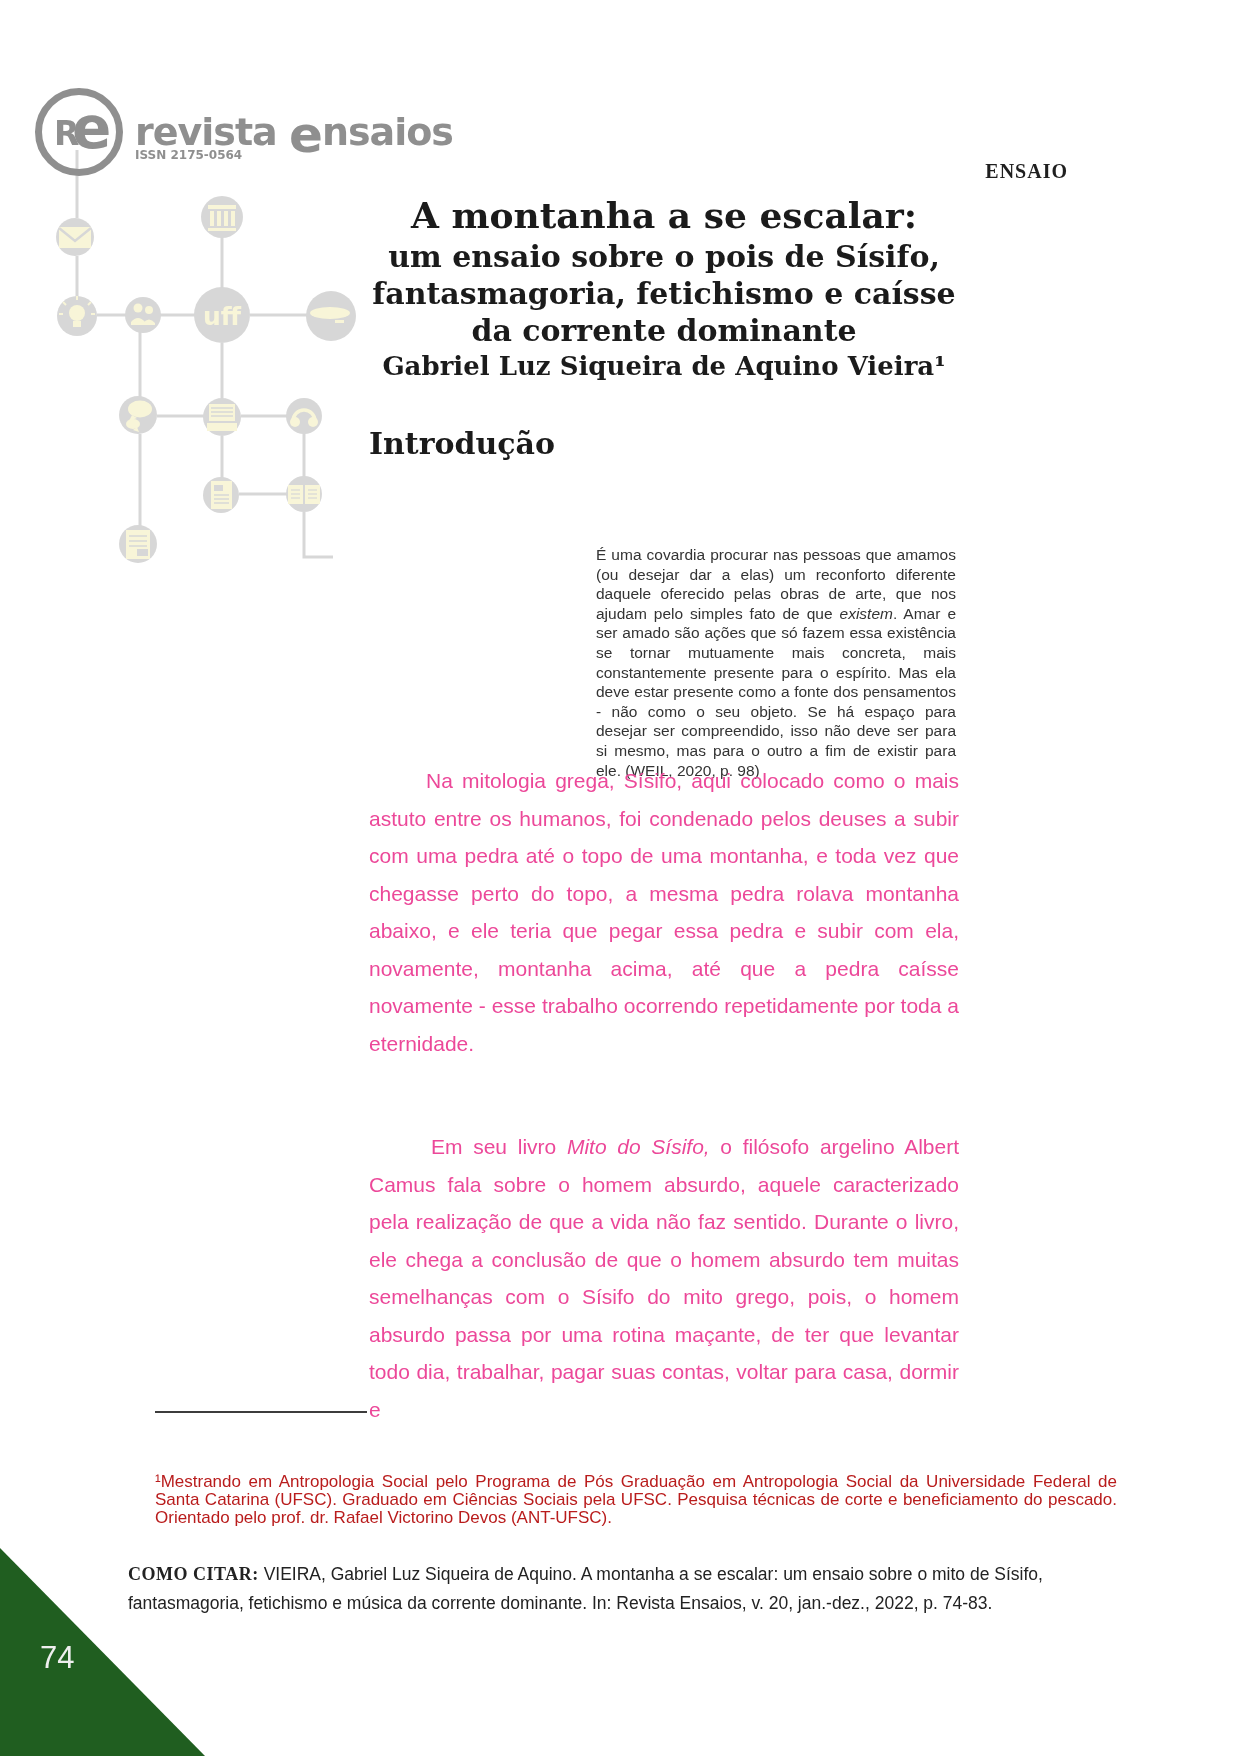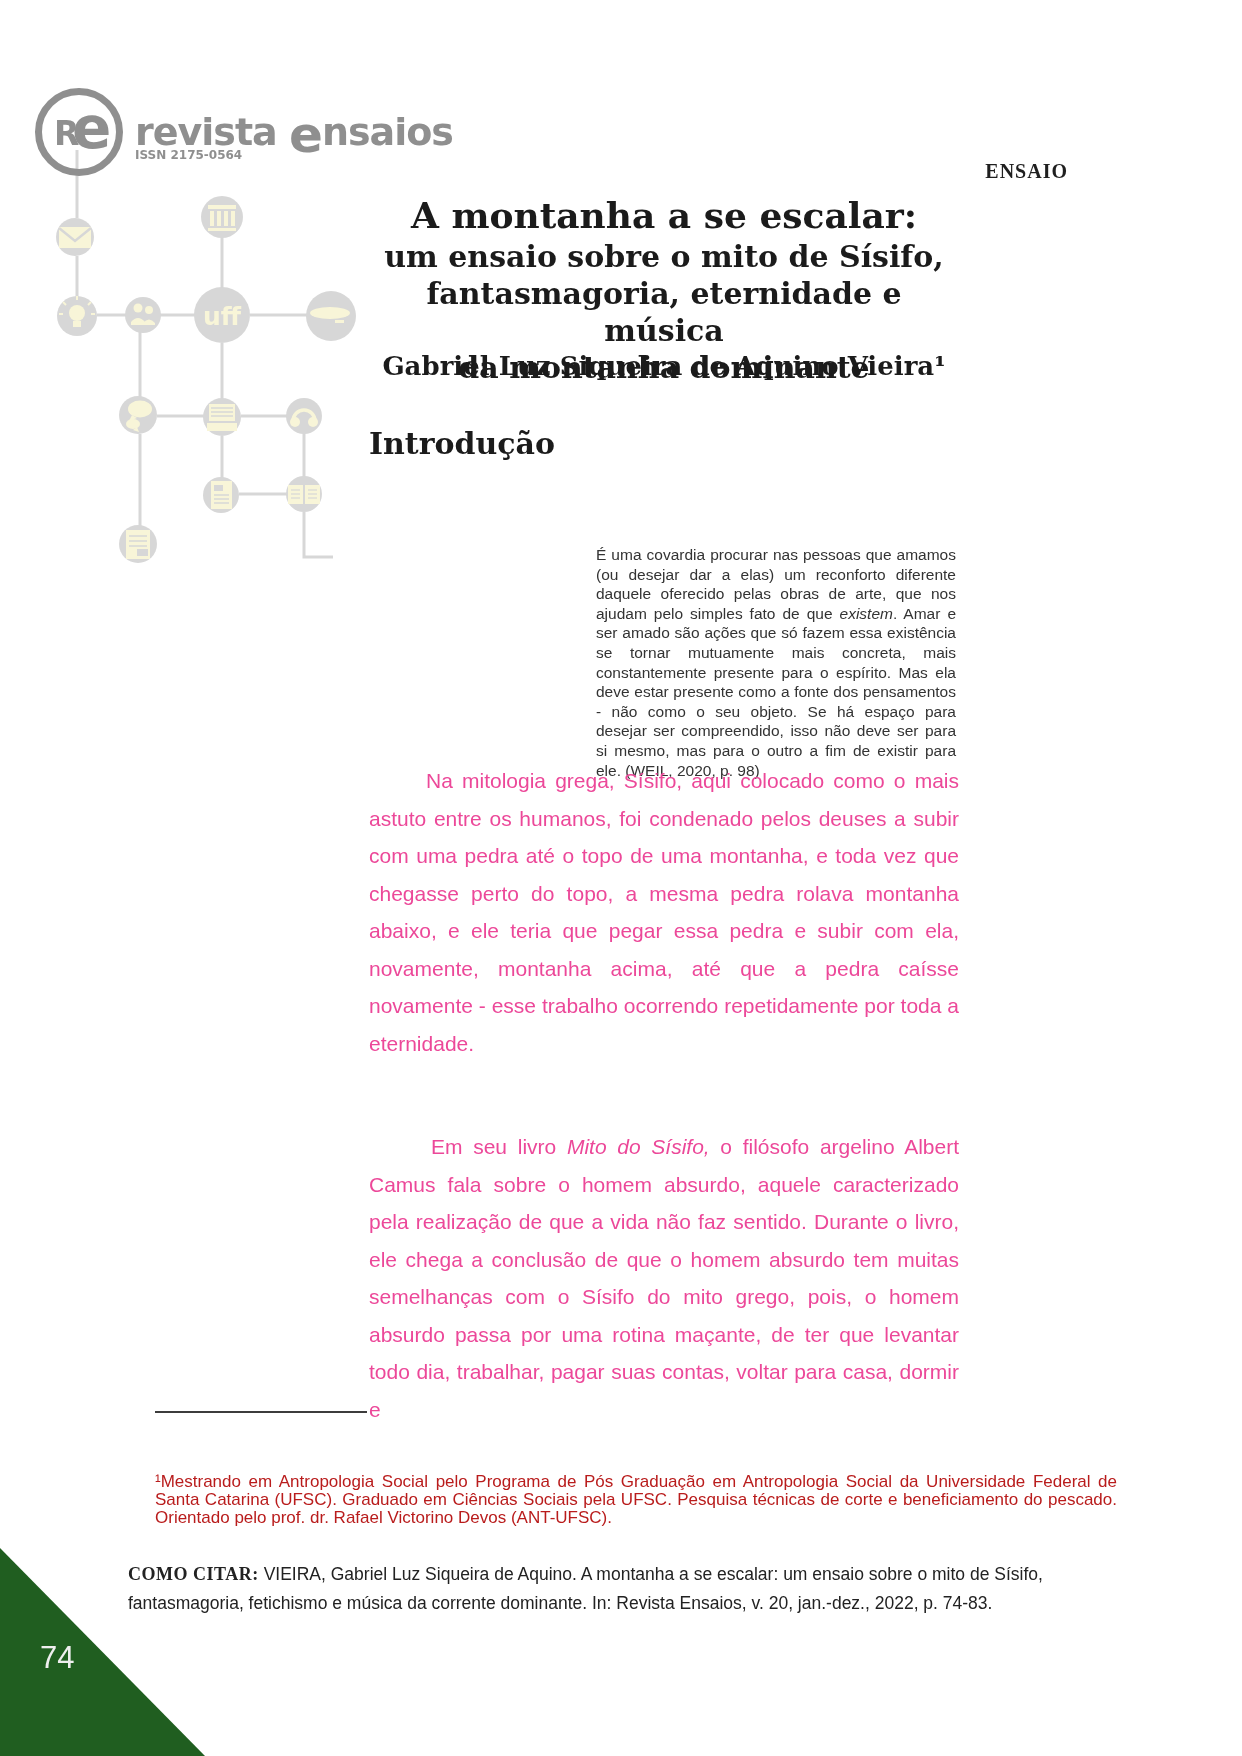--- a/index.html
+++ b/index.html
@@ -228,23 +228,23 @@
       <span class="mono-e">e</span>
     </div>
     <div class="wordmark"><span>revista </span><span class="big-e">e</span><span>nsaios</span></div>
     <div class="issn">ISSN 2175-0564</div>
   </div>
 
   <div class="section-label">ENSAIO</div>
 
   <div class="title-block">
     <div class="title-l1">A montanha a se escalar:</div>
-    <div class="title-l2">um ensaio sobre o mito de Sísifo,</div>
-    <div class="title-l2">fantasmagoria, eternidade e música</div>
-    <div class="title-l2">da montanha dominante</div>
+    <div class="title-l2">um ensaio sobre o pois de Sísifo,</div>
+    <div class="title-l2">fantasmagoria, fetichismo e caísse</div>
+    <div class="title-l2">da corrente dominante</div>
   </div>
 
   <div class="author">Gabriel Luz Siqueira de Aquino Vieira¹</div>
 
   <div class="intro-heading">Introdução</div>
 
   <div class="epigraph"><span>É uma covardia procurar nas pessoas que amamos (ou desejar dar a elas) um reconforto diferente daquele oferecido pelas obras de arte, que nos ajudam pelo simples fato de que </span><span class="italic">existem</span><span>. Amar e ser amado são ações que só fazem essa existência se tornar mutuamente mais concreta, mais constantemente presente para o espírito. Mas ela deve estar presente como a fonte dos pensamentos - não como o seu objeto. Se há espaço para desejar ser compreendido, isso não deve ser para si mesmo, mas para o outro a fim de existir para ele. (WEIL, 2020, p. 98)</span></div>
 
   <div class="para para-1"><span>Na mitologia grega, Sísifo, aqui colocado como o mais astuto entre os humanos, foi condenado pelos deuses a subir com uma pedra até o topo de uma montanha, e toda vez que chegasse perto do topo, a mesma pedra rolava montanha abaixo, e ele teria que pegar essa pedra e subir com ela, novamente, montanha acima, até que a pedra caísse novamente - esse trabalho ocorrendo repetidamente por toda a eternidade.</span></div>
   <div class="para para-2"><span>Em seu livro </span><span class="italic">Mito do Sísifo,</span><span> o filósofo argelino Albert Camus fala sobre o homem absurdo, aquele caracterizado pela realização de que a vida não faz sentido. Durante o livro, ele chega a conclusão de que o homem absurdo tem muitas semelhanças com o Sísifo do mito grego, pois, o homem absurdo passa por uma rotina maçante, de ter que levantar todo dia, trabalhar, pagar suas contas, voltar para casa, dormir e</span></div>

